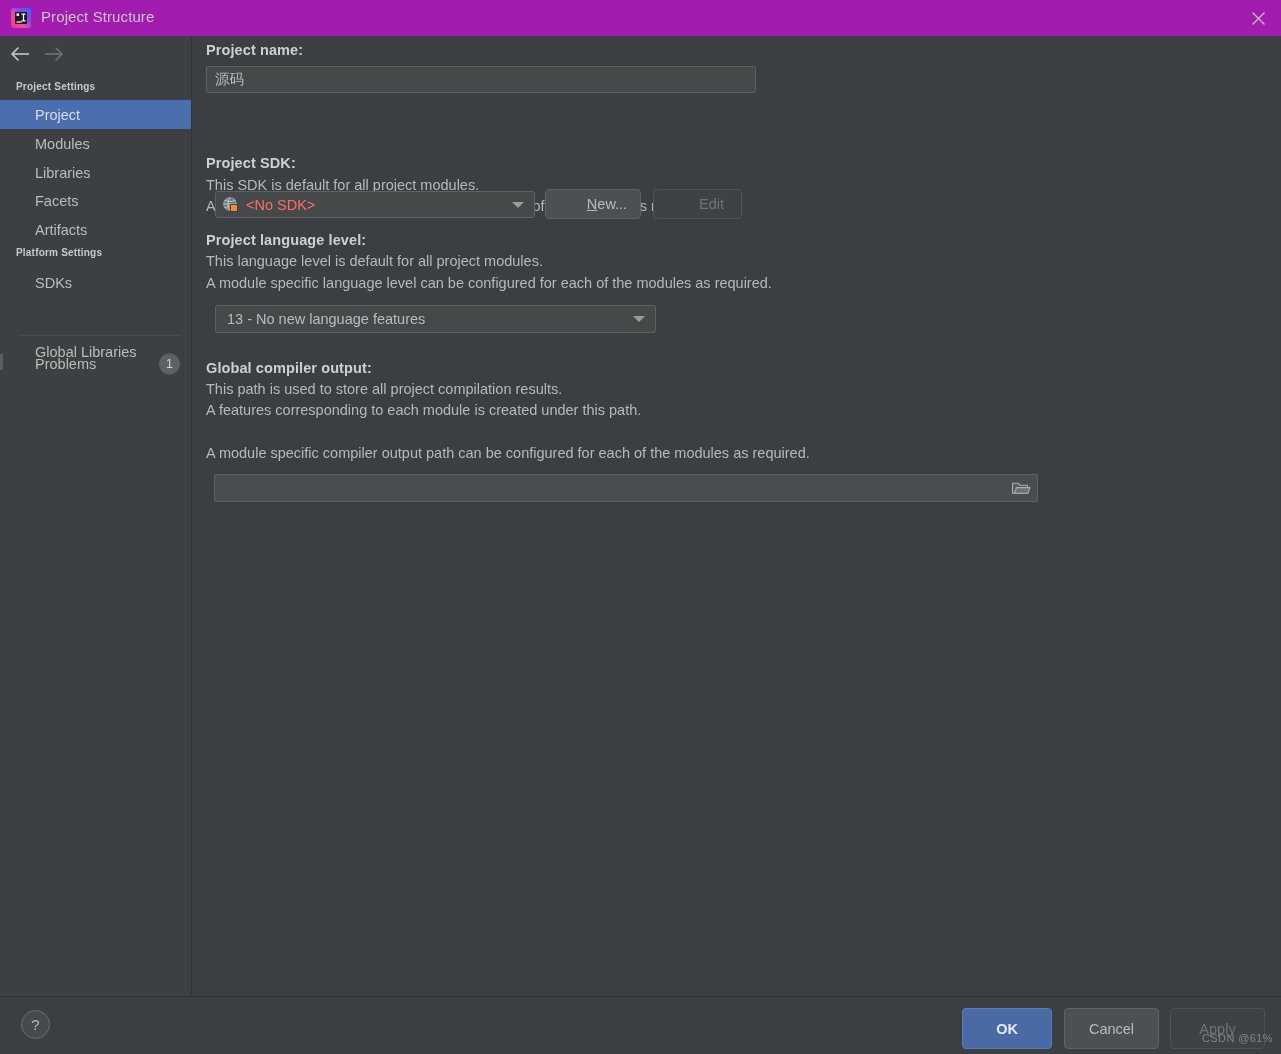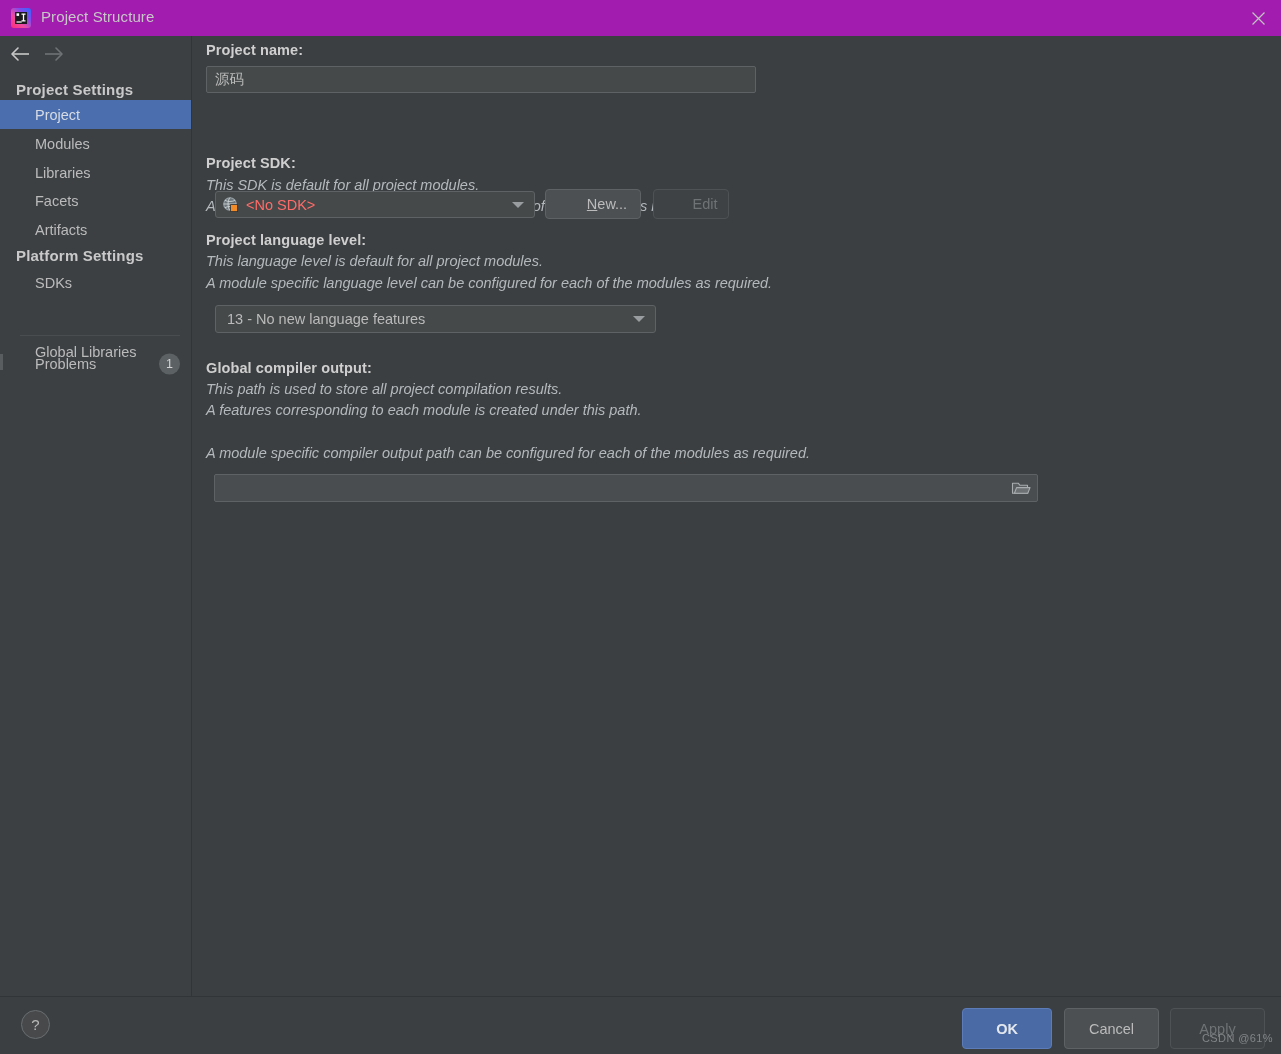--- a/index.html
+++ b/index.html
@@ -75,21 +75,21 @@
     width: 28px; height: 28px;
     display: flex; align-items: center; justify-content: center;
   }
   .nav-back { left: 7px; }
   .nav-fwd  { left: 39px; }
 
   .group-header {
     position: absolute;
     left: 16px;
     font-weight: bold;
-    font-size: 15px;
+    font-size: 10px;
     color: #c9c9c9;
     letter-spacing: .2px;
     white-space: nowrap;
   }
   .nav-item {
     position: absolute;
     left: 0;
     width: 191px;
     height: 29px;
     display: flex;
@@ -150,21 +150,20 @@
     font-size: 14.5px;
     color: #cfcfcf;
     white-space: nowrap;
     letter-spacing: .1px;
   }
   .lbl-plain {
     position: absolute;
     font-size: 14.5px;
     color: #b4b9bd;
     white-space: nowrap;
-    font-style: italic;
   }
 
   .textfield {
     position: absolute;
     box-sizing: border-box;
     background: #45494a;
     border: 1px solid #5e6264;
     border-radius: 2px;
     display: flex;
     align-items: center;
@@ -389,21 +388,21 @@
           <rect x="8.6" y="8.6" width="7" height="7" fill="#f28c28" stroke="#2f3133" stroke-width="0.8"></rect>
         </svg>
       </span>
       <span class="sdk-value">&lt;No SDK&gt;</span>
       <span class="arrow"></span>
     </div>
 
     <div class="btn" style="left:353px; top:153px; width:96px; height:30px;">
       <span><span class="mn">N</span><span>ew...</span></span>
     </div>
-    <div class="btn disabled" style="left:461px; top:153px; width:76px; height:30px;">
+    <div class="btn disabled" style="left:461px; top:153px; width:89px; height:30px;">
       <span>Edit</span>
     </div>
 
     <div class="lbl-bold" style="left:14px; top:196px;">Project language level:</div>
     <div class="lbl-plain" style="left:14px; top:217px;">This language level is default for all project modules.</div>
     <div class="lbl-plain" style="left:14px; top:239px;">A module specific language level can be configured for each of the modules as required.</div>
 
     <div class="combo" style="left:23px; top:269px; width:441px; height:28px;">
       <span style="margin-left:5px;">13 - No new language features</span>
       <span class="arrow"></span>

